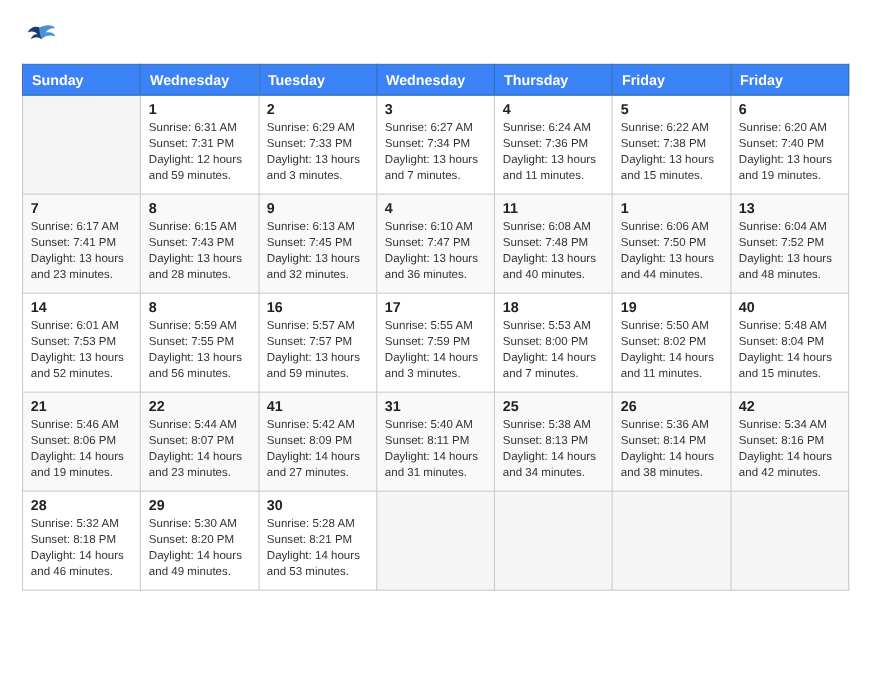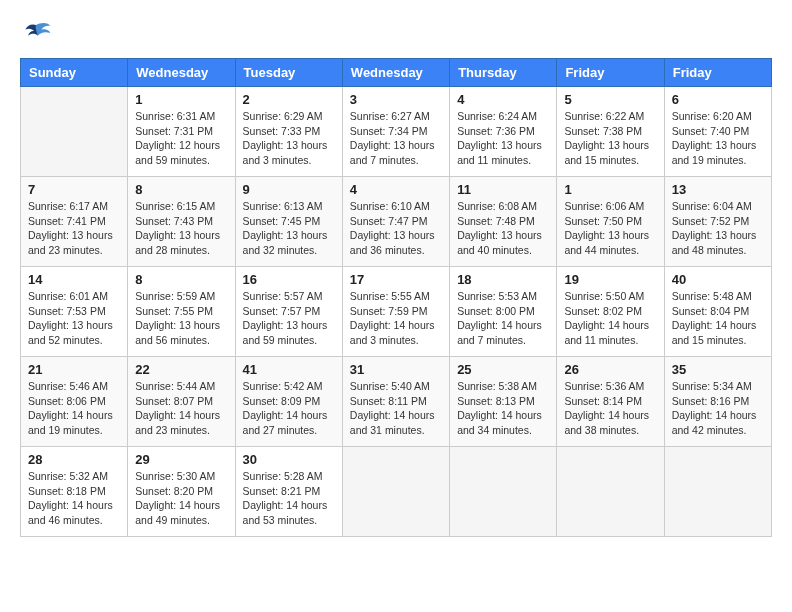--- a/index.html
+++ b/index.html
@@ -225,21 +225,21 @@
         </td>
         <td>
           <span class="day-num">25</span>
           <div class="cell-info">Sunrise: 5:38 AM<br>Sunset: 8:13 PM<br>Daylight: 14 hours<br>and 34 minutes.</div>
         </td>
         <td>
           <span class="day-num">26</span>
           <div class="cell-info">Sunrise: 5:36 AM<br>Sunset: 8:14 PM<br>Daylight: 14 hours<br>and 38 minutes.</div>
         </td>
         <td>
-          <span class="day-num">35</span>
+          <span class="day-num">42</span>
           <div class="cell-info">Sunrise: 5:34 AM<br>Sunset: 8:16 PM<br>Daylight: 14 hours<br>and 42 minutes.</div>
         </td>
       </tr>
       <tr>
         <td>
           <span class="day-num">28</span>
           <div class="cell-info">Sunrise: 5:32 AM<br>Sunset: 8:18 PM<br>Daylight: 14 hours<br>and 46 minutes.</div>
         </td>
         <td>
           <span class="day-num">29</span>

